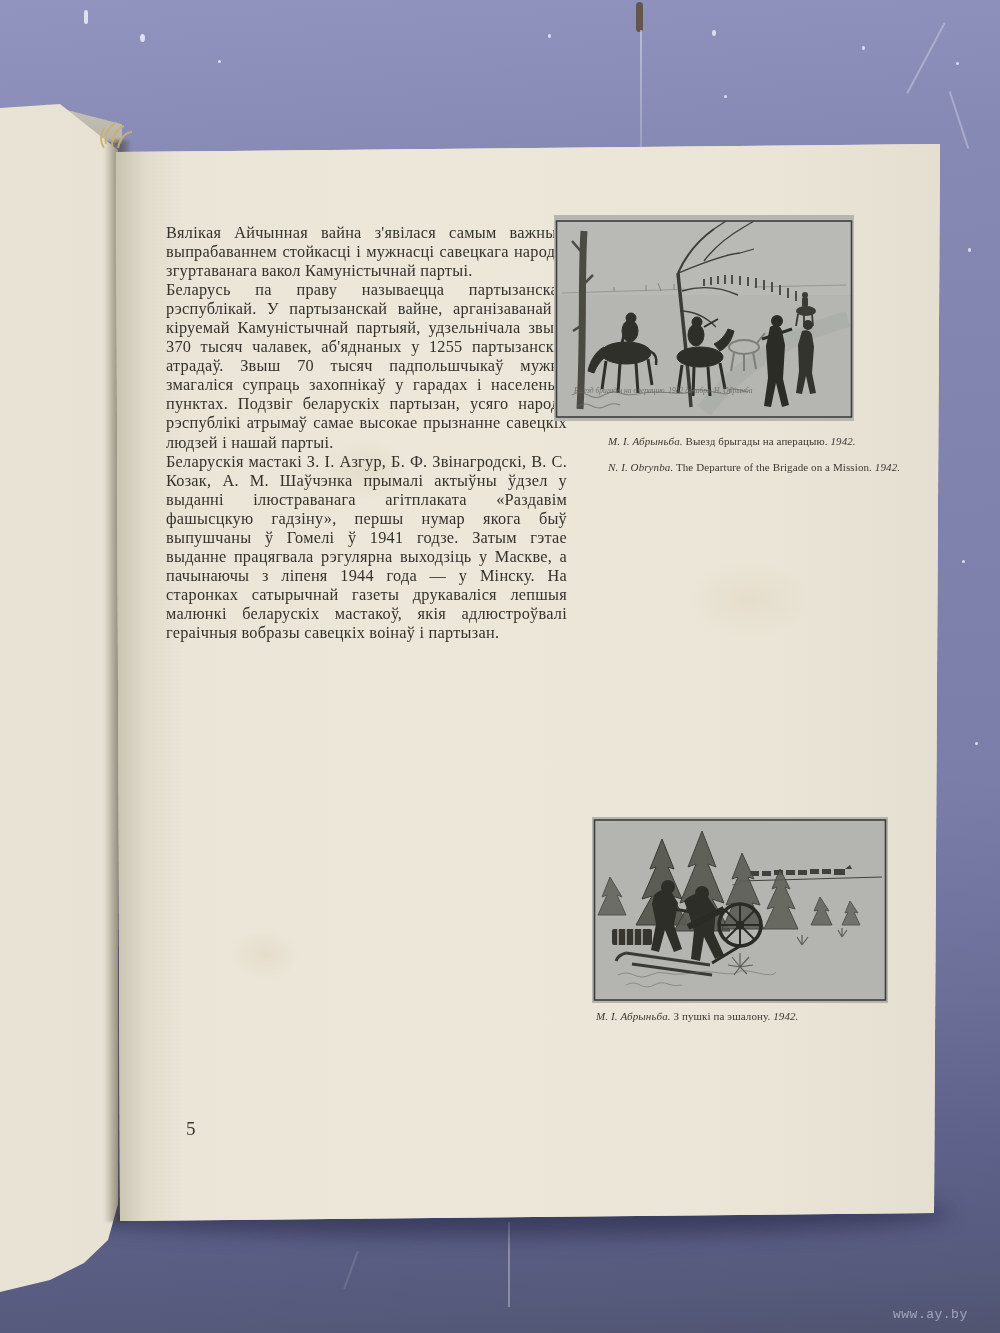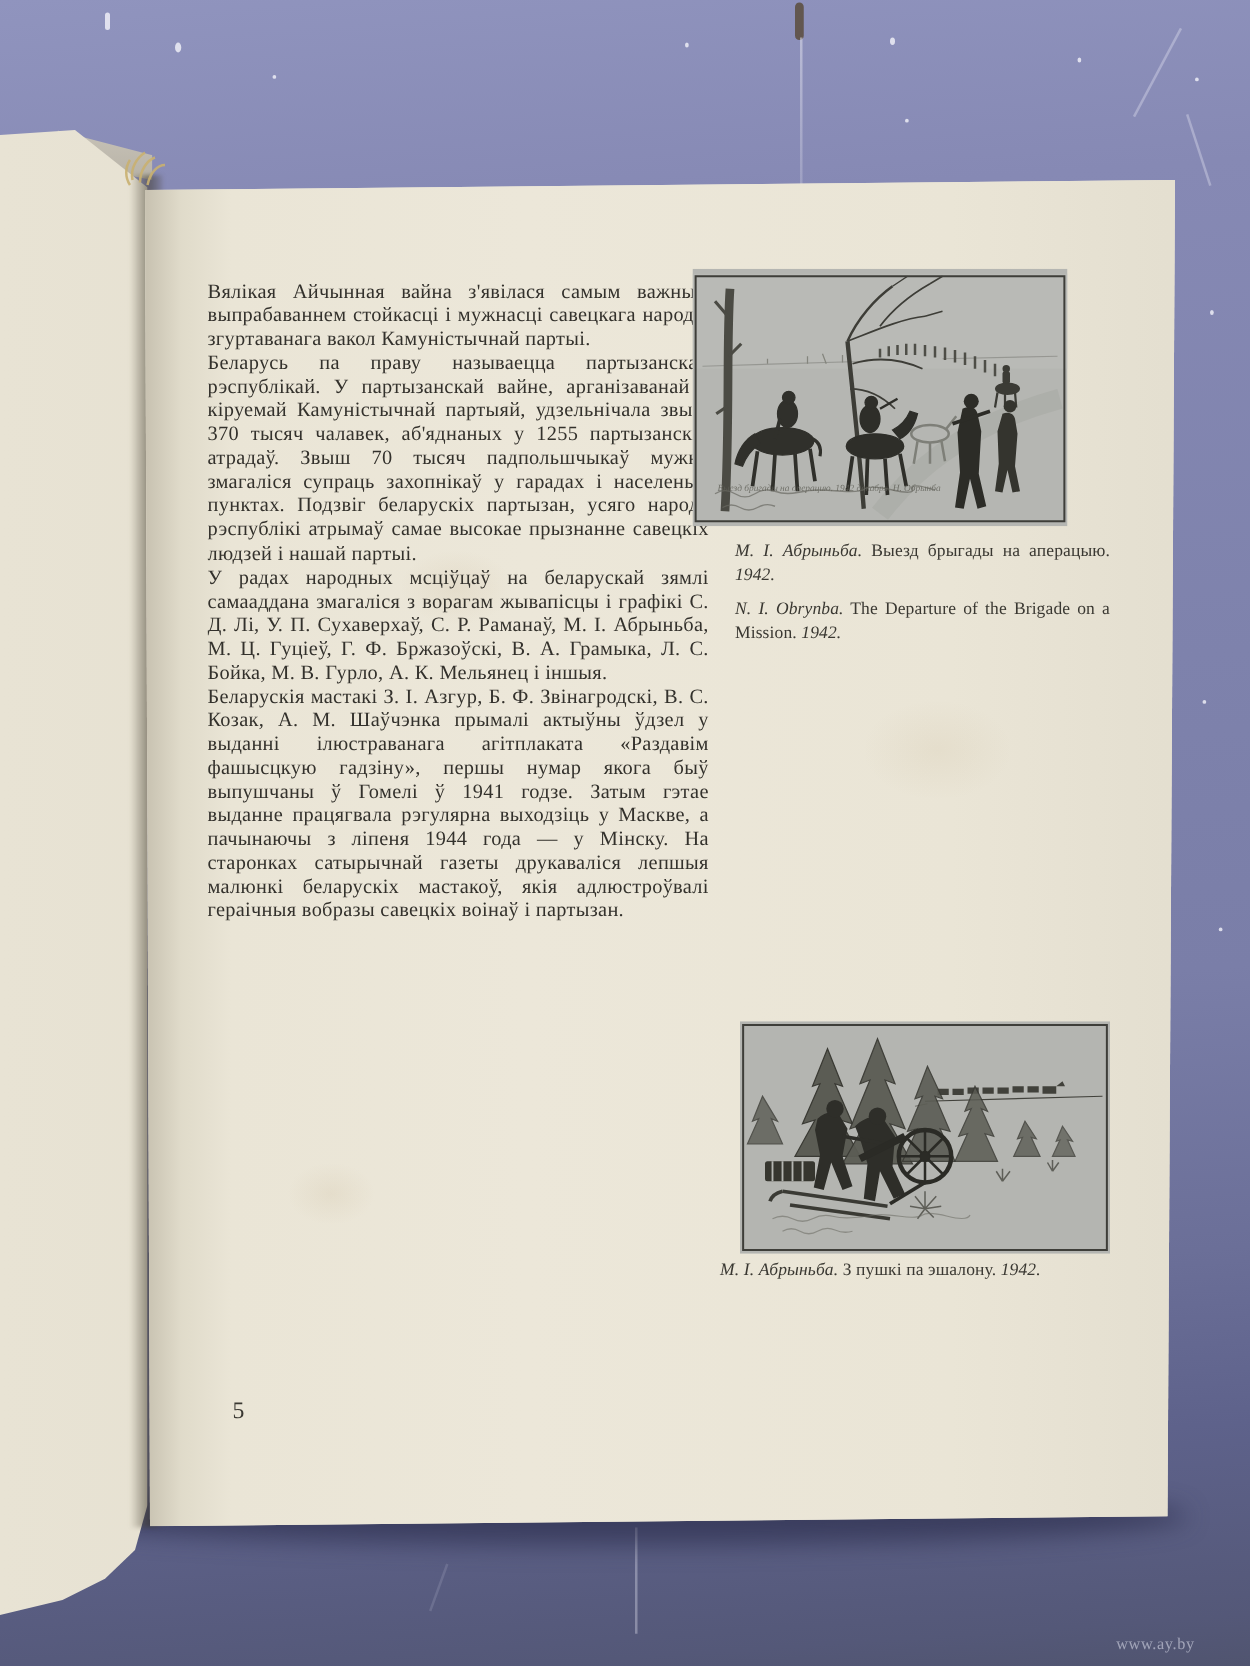--- a/index.html
+++ b/index.html
@@ -31,26 +31,26 @@
         clip-path:polygon(116px 152px,940px 144px,934px 1213px,120px 1221px);}
   .page-stain{position:absolute;border-radius:50%;pointer-events:none;}
   
   .text-col{position:absolute;left:166px;top:223px;width:401px;height:902px;overflow:hidden;
         color:#33312c;font-size:16.3px;line-height:19.05px;text-align:justify;letter-spacing:.25px;}
   .text-col p{margin:0;}
   .pagenum{position:absolute;left:186px;top:1118px;color:#3a3832;font-size:19px;}
   
   .fig{position:absolute;}
   .fig svg{display:block;}
-  .cap{position:absolute;color:#3a3832;font-size:14px;line-height:19.4px;text-align:justify;letter-spacing:.1px;}
+  .cap{position:absolute;color:#3a3832;font-size:11px;line-height:19.4px;text-align:justify;letter-spacing:.1px;margin-left:20px;}
   .cap .entry{margin:0 0 7px 0;}
   .cap .it{font-style:italic;}
   
   .watermark{position:absolute;left:893px;top:1307px;color:rgba(226,228,240,.55);
-        font-family:Liberation Serif, serif;font-size:13px;letter-spacing:.5px;}
+        font-family:Liberation Mono, monospace;font-size:13px;letter-spacing:.5px;}
 </style>
 </head>
 <body>
 
 <div id="scene">
 
   <div class="wall"></div>
   <div class="drip"></div>
   <div class="drip-trail"></div>
   <div class="speck" style="left:84px;top:10px;width:4px;height:14px;border-radius:2px;"></div>
@@ -84,21 +84,20 @@
       <path d="M10,26 C8,16 14,8 20,4"></path>
         <path d="M16,28 C16,18 22,10 28,8"></path>
       <path d="M22,30 C24,20 30,14 36,14"></path>
         <path d="M8,30 C4,24 4,16 8,10"></path>
     </g>
   </svg>
 
   <div class="text-col">
     <p>Вялікая Айчынная вайна з'явілася самым важным выпрабаваннем стойкасці і мужнасці савецкага народа, згуртаванага вакол Камуністычнай партыі.</p>
     <p>Беларусь па праву называецца партызанскай рэспублікай. У партызанскай вайне, арганізаванай і кіруемай Камуністычнай партыяй, удзельнічала звыш 370 тысяч чалавек, аб'яднаных у 1255 партызанскіх атрадаў. Звыш 70 тысяч падпольшчыкаў мужна змагаліся супраць захопнікаў у гарадах і населеных пунктах. Подзвіг беларускіх партызан, усяго народа рэспублікі атрымаў самае высокае прызнанне савецкіх людзей і нашай партыі.</p>
-    <p>У радах народных мсціўцаў на беларускай зямлі самааддана змагаліся з ворагам жывапісцы і графікі С. Д. Лі, У. П. Сухаверхаў, С. Р. Раманаў, М. І. Абрыньба, М. Ц. Гуціеў, Г. Ф. Бржазоўскі, В. А. Грамыка, Л. С. Бойка, М. В. Гурло, А. К. Мельянец і іншыя.</p>
     <p>Беларускія мастакі З. І. Азгур, Б. Ф. Звінагродскі, В. С. Козак, А. М. Шаўчэнка прымалі актыўны ўдзел у выданні ілюстраванага агітплаката «Раздавім фашысцкую гадзіну», першы нумар якога быў выпушчаны ў Гомелі ў 1941 годзе. Затым гэтае выданне працягвала рэгулярна выходзіць у Маскве, а пачынаючы з ліпеня 1944 года — у Мінску. На старонках сатырычнай газеты друкаваліся лепшыя малюнкі беларускіх мастакоў, якія адлюстроўвалі гераічныя вобразы савецкіх воінаў і партызан.</p>
   </div>
 
   <div class="fig" style="left:554px;top:215px;">
     <svg width="300" height="206" viewBox="0 0 300 206">
       <rect x="0" y="0" width="300" height="206" fill="#b5b6b2"></rect>
       <rect x="0" y="4" width="300" height="76" fill="#bcbdb9" opacity=".55"></rect>
       <g stroke="#8e8f8a" stroke-width="1" opacity=".8">
         <path d="M8,78 L140,74" fill="none"></path>
           <path d="M200,72 L292,70" fill="none"></path>

